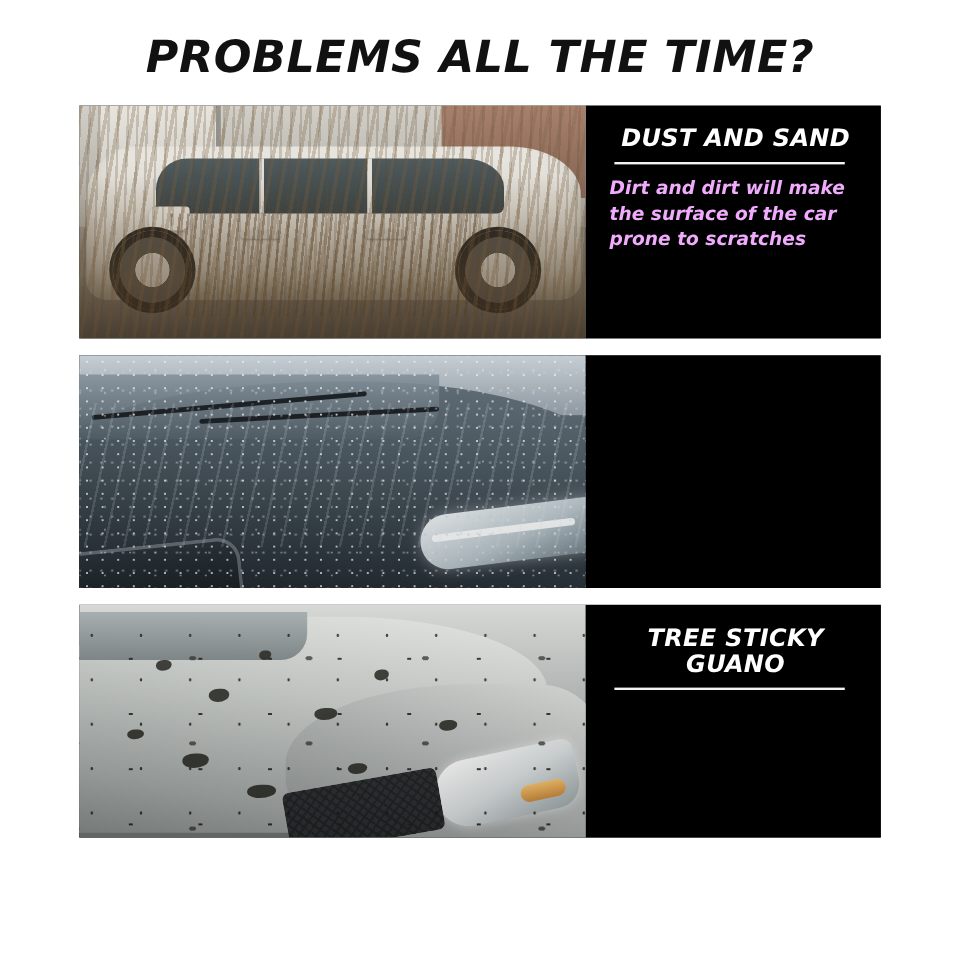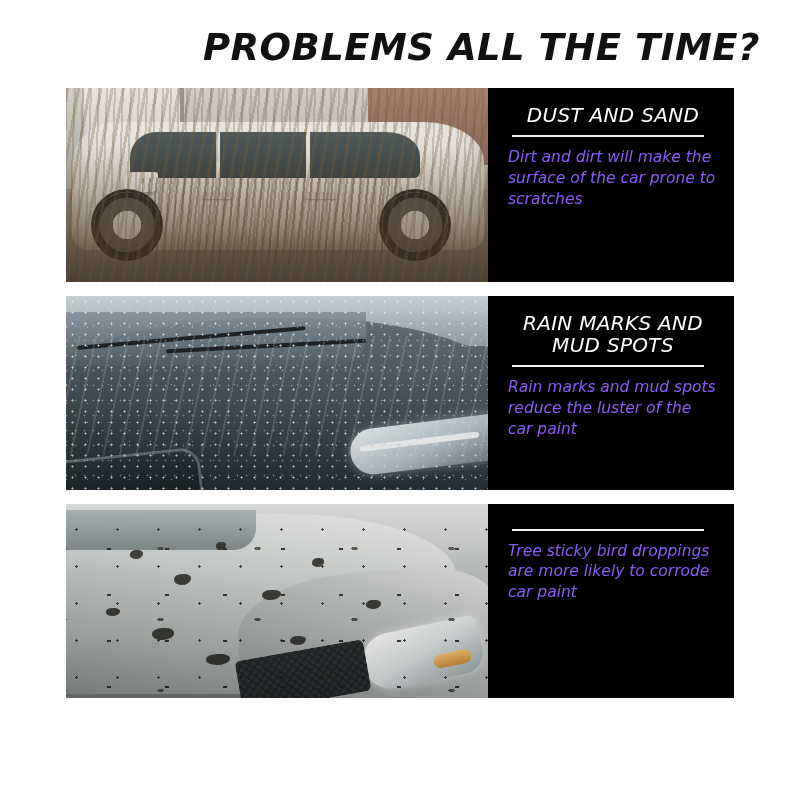--- a/index.html
+++ b/index.html
@@ -27,21 +27,21 @@
     padding: 26px 40px 0 40px;
     text-align: center;
     font-family: "DejaVu Sans", sans-serif;
     font-style: italic;
     font-weight: bold;
     font-size: 37px;
     line-height: 1.18;
     letter-spacing: 0.5px;
     color: #111111;
   }
-  .headline .line2 { display: block; text-align: right; }
+  .headline .line2 { display: block; }
 
   .subhead {
     margin: 0;
     padding: 16px 30px 0 30px;
     text-align: center;
     font-family: "DejaVu Sans", sans-serif;
     font-size: 15.5px;
     color: #2b2b2b;
     letter-spacing: 0.1px;
   }
@@ -51,20 +51,21 @@
     margin: 18px 66px 0 66px;
     display: flex;
     flex-direction: column;
     gap: 14px;
   }
   .row {
     display: flex;
     height: 194px;
     background: #000000;
     overflow: hidden;
+    font-weight: bold;
   }
   .photo {
     width: 422px;
     height: 100%;
     position: relative;
     overflow: hidden;
     flex: 0 0 auto;
   }
   .panel {
     flex: 1 1 auto;
@@ -89,21 +90,21 @@
     height: 2px;
     background: #ffffff;
     margin: 9px 16px 10px 6px;
     opacity: 0.95;
   }
   .panel-body {
     font-family: "DejaVu Sans", sans-serif;
     font-style: italic;
     font-size: 15.5px;
     line-height: 1.34;
-    color: #8b5cf6;
+    color: #f0abfc;
     padding-left: 2px;
   }
 
   
   .p1 {
     background: linear-gradient(180deg, #b9b6ae 0%, #a8a59c 38%, #8e8b83 62%, #6f6d66 100%);
   }
   .p1 .wall {
     position: absolute; left: 0; top: 0; width: 100%; height: 52%;
     background: linear-gradient(180deg,#cfccc4 0%, #b2afa6 100%);
@@ -335,25 +336,20 @@
           <div class="wiper"></div>
           <div class="wiper w2"></div>
           <div class="light">
             <div class="strip"></div>
           </div>
           <div class="grille"></div>
           <div class="runs"></div>
         </div>
         <div class="specks"></div>
         <div class="glassfade"></div>
-      </div>
-      <div class="panel">
-        <div class="panel-title">RAIN MARKS AND MUD SPOTS</div>
-        <div class="rule"></div>
-        <div class="panel-body">Rain marks and mud spots reduce the luster of the car paint</div>
       </div>
     </div>
 
     <div class="row">
       <div class="photo p3">
         <div class="hood">
           <div class="wshield"></div>
         </div>
         <div class="fender"></div>
         <div class="headlamp">
@@ -367,19 +363,19 @@
         <div class="blob" style="left:196px; top:86px;  width:19px; height:10px;"></div>
         <div class="blob" style="left:86px;  top:124px; width:22px; height:12px;"></div>
         <div class="blob" style="left:246px; top:54px;  width:12px; height:9px;"></div>
         <div class="blob" style="left:300px; top:96px;  width:15px; height:9px;"></div>
         <div class="blob" style="left:140px; top:150px; width:24px; height:11px;"></div>
         <div class="blob" style="left:40px;  top:104px; width:14px; height:8px;"></div>
         <div class="blob" style="left:224px; top:132px; width:16px; height:9px;"></div>
         <div class="glassfade"></div>
       </div>
       <div class="panel">
+        <div class="panel-title">TREE STICKY GUANO</div>
         <div class="rule"></div>
-        <div class="panel-body">Tree sticky bird droppings are more likely to corrode car paint</div>
       </div>
     </div>
 
   </div>
 </div>
 
 </body></html>

